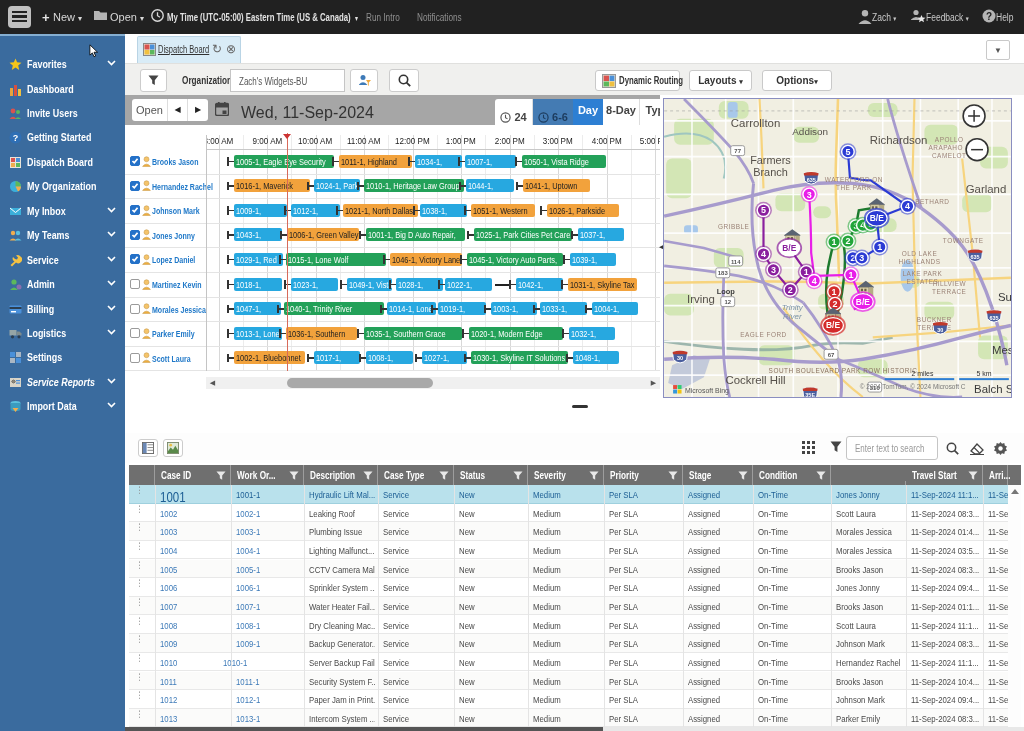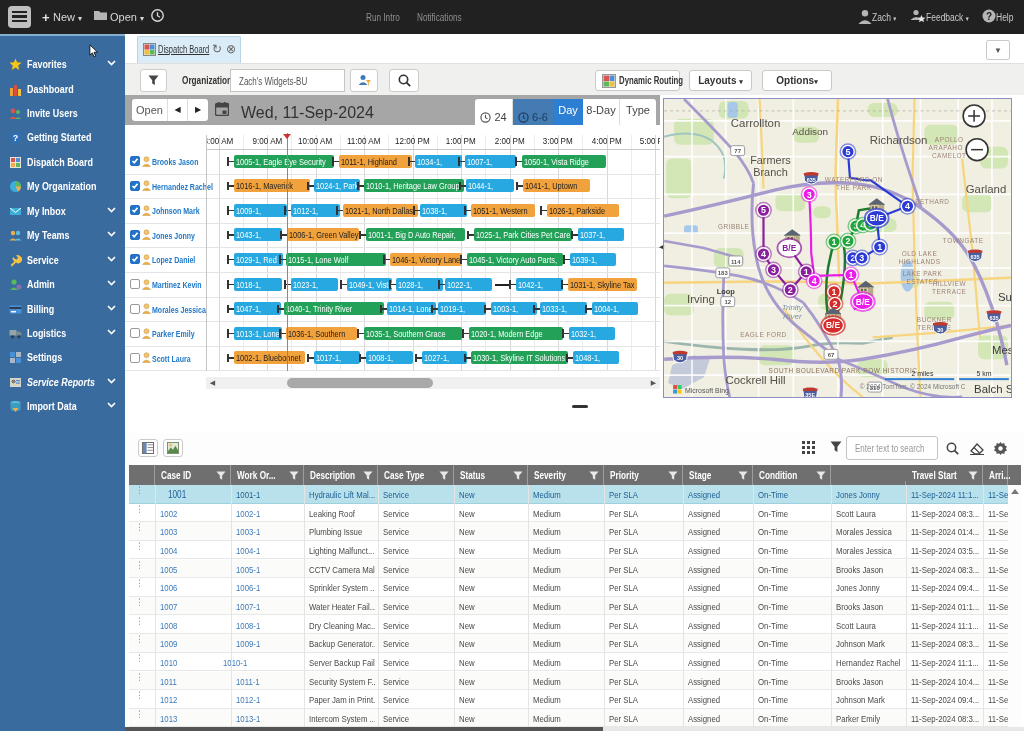--- a/index.html
+++ b/index.html
@@ -17,20 +17,21 @@
 <div class="abs" style="left:42px;top:10px;color:#e6e6e6;font-weight:bold;font-size:13px;">+</div>
 <div class="abs" style="left:53px;top:11px;color:#d8d8d8;font-size:11px;">New <span style="font-size:8px;">▾</span></div>
 <svg class="abs" style="left:94px;top:10px;" width="13" height="11" viewBox="0 0 13 11">
       <path d="M0 1 L5 1 L6.5 2.5 L13 2.5 L13 10 L0 10 Z" fill="#b5b5b5"></path>
     </svg>
 <div class="abs" style="left:110px;top:11px;color:#d8d8d8;font-size:11px;">Open <span style="font-size:8px;">▾</span></div>
 <svg class="abs" style="left:151px;top:9px;" width="13" height="13" viewBox="0 0 13 13">
       <circle cx="6.5" cy="6.5" r="5.7" fill="none" stroke="#d8d8d8" stroke-width="1.4"></circle>
       <path d="M6.5 3.2 L6.5 6.7 L9 8.2" stroke="#d8d8d8" stroke-width="1.3" fill="none"></path>
     </svg>
+<div class="abs" style="left:167px;top:11px;color:#e2e2e2;font-weight:bold;font-size:10.5px;"><span class="sx" style="transform:scaleX(0.74);">My Time (UTC-05:00) Eastern Time (US &amp; Canada)&nbsp; <span style="font-weight:normal;font-size:8px;">▾</span></span></div>
 <div class="abs" style="left:366px;top:12px;color:#8f8f8f;font-size:10px;"><span class="sx" style="transform:scaleX(0.82);">Run Intro</span></div>
 <div class="abs" style="left:417px;top:12px;color:#8f8f8f;font-size:10px;"><span class="sx" style="transform:scaleX(0.82);">Notifications</span></div>
 <svg class="abs" style="left:858px;top:9px;" width="14" height="15" viewBox="0 0 14 15">
       <circle cx="7" cy="4.2" r="3.2" fill="#b5b5b5"></circle>
       <path d="M0.5 15 Q7 7.5 13.5 15 Z" fill="#b5b5b5"></path>
     </svg>
 <div class="abs" style="left:872px;top:12px;color:#c9c9c9;font-size:10px;"><span class="sx" style="transform:scaleX(0.85);">Zach <span style="font-size:7px;">▾</span></span></div>
 <svg class="abs" style="left:911px;top:9px;" width="15" height="15" viewBox="0 0 15 15">
       <circle cx="5" cy="3.5" r="2.6" fill="#b5b5b5"></circle>
       <path d="M0 10.5 Q5 5.5 10 10.5 L10 11 L0 11 Z" fill="#b5b5b5"></path>
@@ -226,21 +227,21 @@
         <div style="width:20px;text-align:center;line-height:22px;font-size:8px;color:#222;">▶</div>
       </div>
 <svg class="abs" style="left:90px;top:7px;" width="14" height="14" viewBox="0 0 14 14">
         <rect x="0.5" y="1.5" width="13" height="12" rx="1.5" fill="none" stroke="#444" stroke-width="1.4"></rect>
         <rect x="1" y="2" width="12" height="3.5" fill="#444"></rect>
         <rect x="3" y="0" width="1.6" height="3" fill="#444"></rect>
         <rect x="9" y="0" width="1.6" height="3" fill="#444"></rect>
         <rect x="7.5" y="8.5" width="4" height="3.5" fill="#444"></rect>
       </svg>
 <div class="abs" style="left:109px;top:9px;font-size:16px;color:#333;margin-left:7px;">Wed, 11-Sep-2024</div>
-<div class="abs" style="left:350px;top:4px;width:181px;height:36px;background:#fff;border-radius:3px;display:flex;overflow:hidden;font-size:11px;color:#444;">
+<div class="abs" style="left:370px;top:4px;width:181px;height:36px;background:#fff;border-radius:3px;display:flex;overflow:hidden;font-size:11px;color:#444;font-weight:bold;">
         <div style="width:38px;display:flex;align-items:center;justify-content:center;border-right:1px solid #ddd;"><svg width="11" height="11" viewBox="0 0 12 12" style="margin-right:3px;">
             <circle cx="6" cy="6" r="5" fill="none" stroke="#555" stroke-width="1.3"></circle>
             <path d="M6 3 L6 6.3 L8.2 7.5" stroke="#555" stroke-width="1.2" fill="none"></path>
           </svg>24</div>
         <div style="width:40px;display:flex;align-items:center;justify-content:center;background:#447bb3;color:#1d3c5e;"><svg width="11" height="11" viewBox="0 0 12 12" style="margin-right:3px;">
             <circle cx="6" cy="6" r="5" fill="none" stroke="#1d3c5e" stroke-width="1.3"></circle>
             <path d="M6 3 L6 6.3 L8.2 7.5" stroke="#1d3c5e" stroke-width="1.2" fill="none"></path>
           </svg>6-6</div>
         <div style="width:30px;background:#2d7fd3;color:#fff;text-align:center;line-height:22px;">Day</div>
         <div style="width:37px;text-align:center;line-height:22px;border-right:1px solid #ddd;">8-Day</div>
@@ -930,21 +931,21 @@
 <svg class="abs" style="right:4px;top:6px;" width="10" height="10" viewBox="0 0 11 11">
           <path d="M0.5 0.5 L10.5 0.5 L6.8 5 L6.8 9.5 L4.2 8 L4.2 5 Z" fill="#e8e8e8"></path>
         </svg>
 </div>
 <div class="abs" style="left:854px;top:0;width:25px;height:20px;border-right:1px solid #9d9d9d;">
 <div class="abs" style="left:6px;top:4.5px;font-size:10px;font-weight:bold;color:#fff;overflow:hidden;max-width:22px;"><span class="sx" style="transform:scaleX(0.82);">Arri...</span></div>
 </div>
 </div>
 <div class="abs" style="left:4px;top:87.0px;width:892px;height:18.6px;background:#b9e1ec;border-bottom:1px solid #9fd0de;"></div>
 <div class="abs" style="left:10px;top:90.0px;color:#888;font-size:9px;letter-spacing:0;line-height:4px;">⋮</div>
-<div class="abs" style="left:35px;top:91.0px;font-size:10px;color:#1c5e94;overflow:hidden;max-width:68px;margin-left:8px;"><span class="sx" style="transform:scaleX(0.82);">1001</span></div>
+<div class="abs" style="left:35px;top:91.0px;font-size:14px;color:#1c5e94;overflow:hidden;max-width:68px;"><span class="sx" style="transform:scaleX(0.82);">1001</span></div>
 <div class="abs" style="left:111px;top:91.0px;font-size:9.5px;color:#1c5e94;overflow:hidden;max-width:65px;"><span class="sx" style="transform:scaleX(0.82);">1001-1</span></div>
 <div class="abs" style="left:184px;top:91.0px;font-size:9.5px;color:#1c5e94;overflow:hidden;max-width:66px;"><span class="sx" style="transform:scaleX(0.82);">Hydraulic Lift Mal...</span></div>
 <div class="abs" style="left:258px;top:91.0px;font-size:9.5px;color:#1c5e94;overflow:hidden;max-width:68px;"><span class="sx" style="transform:scaleX(0.82);">Service</span></div>
 <div class="abs" style="left:334px;top:91.0px;font-size:9.5px;color:#1c5e94;overflow:hidden;max-width:66px;"><span class="sx" style="transform:scaleX(0.82);">New</span></div>
 <div class="abs" style="left:408px;top:91.0px;font-size:9.5px;color:#1c5e94;overflow:hidden;max-width:68px;"><span class="sx" style="transform:scaleX(0.82);">Medium</span></div>
 <div class="abs" style="left:484px;top:91.0px;font-size:9.5px;color:#1c5e94;overflow:hidden;max-width:71px;"><span class="sx" style="transform:scaleX(0.82);">Per SLA</span></div>
 <div class="abs" style="left:563px;top:91.0px;font-size:9.5px;color:#1c5e94;overflow:hidden;max-width:62px;"><span class="sx" style="transform:scaleX(0.82);">Assigned</span></div>
 <div class="abs" style="left:633px;top:91.0px;font-size:9.5px;color:#1c5e94;overflow:hidden;max-width:70px;"><span class="sx" style="transform:scaleX(0.82);">On-Time</span></div>
 <div class="abs" style="left:711px;top:91.0px;font-size:9.5px;color:#1c5e94;overflow:hidden;max-width:67px;"><span class="sx" style="transform:scaleX(0.82);">Jones Jonny</span></div>
 <div class="abs" style="left:786px;top:91.0px;font-size:9.5px;color:#1c5e94;overflow:hidden;max-width:69px;"><span class="sx" style="transform:scaleX(0.82);">11-Sep-2024 11:1...</span></div>

